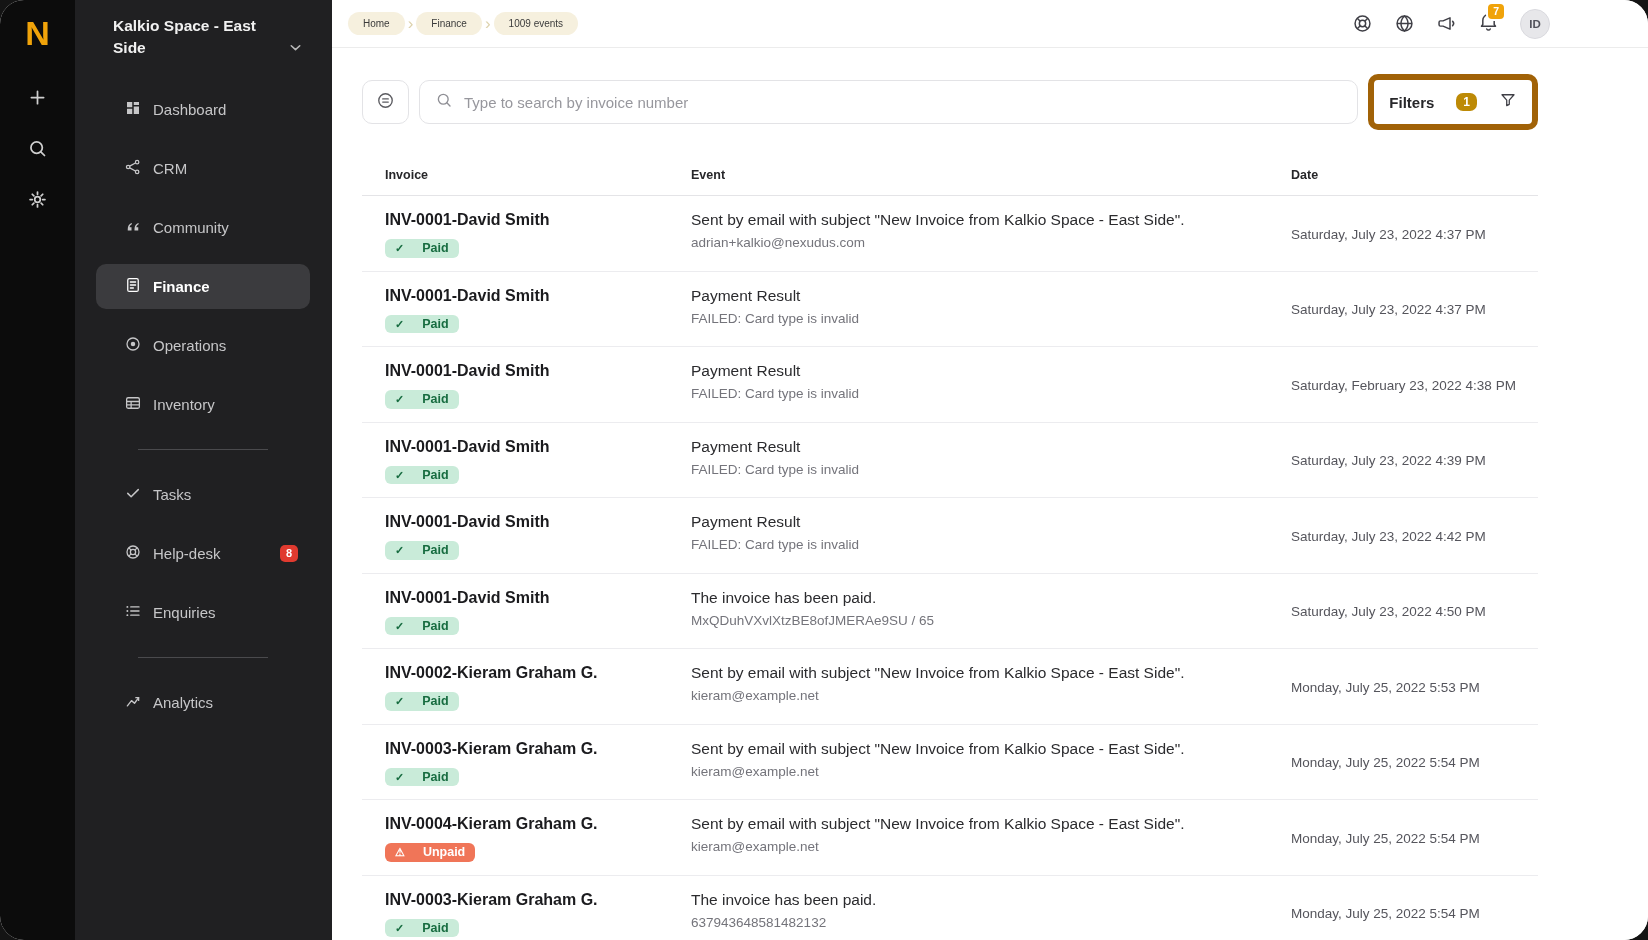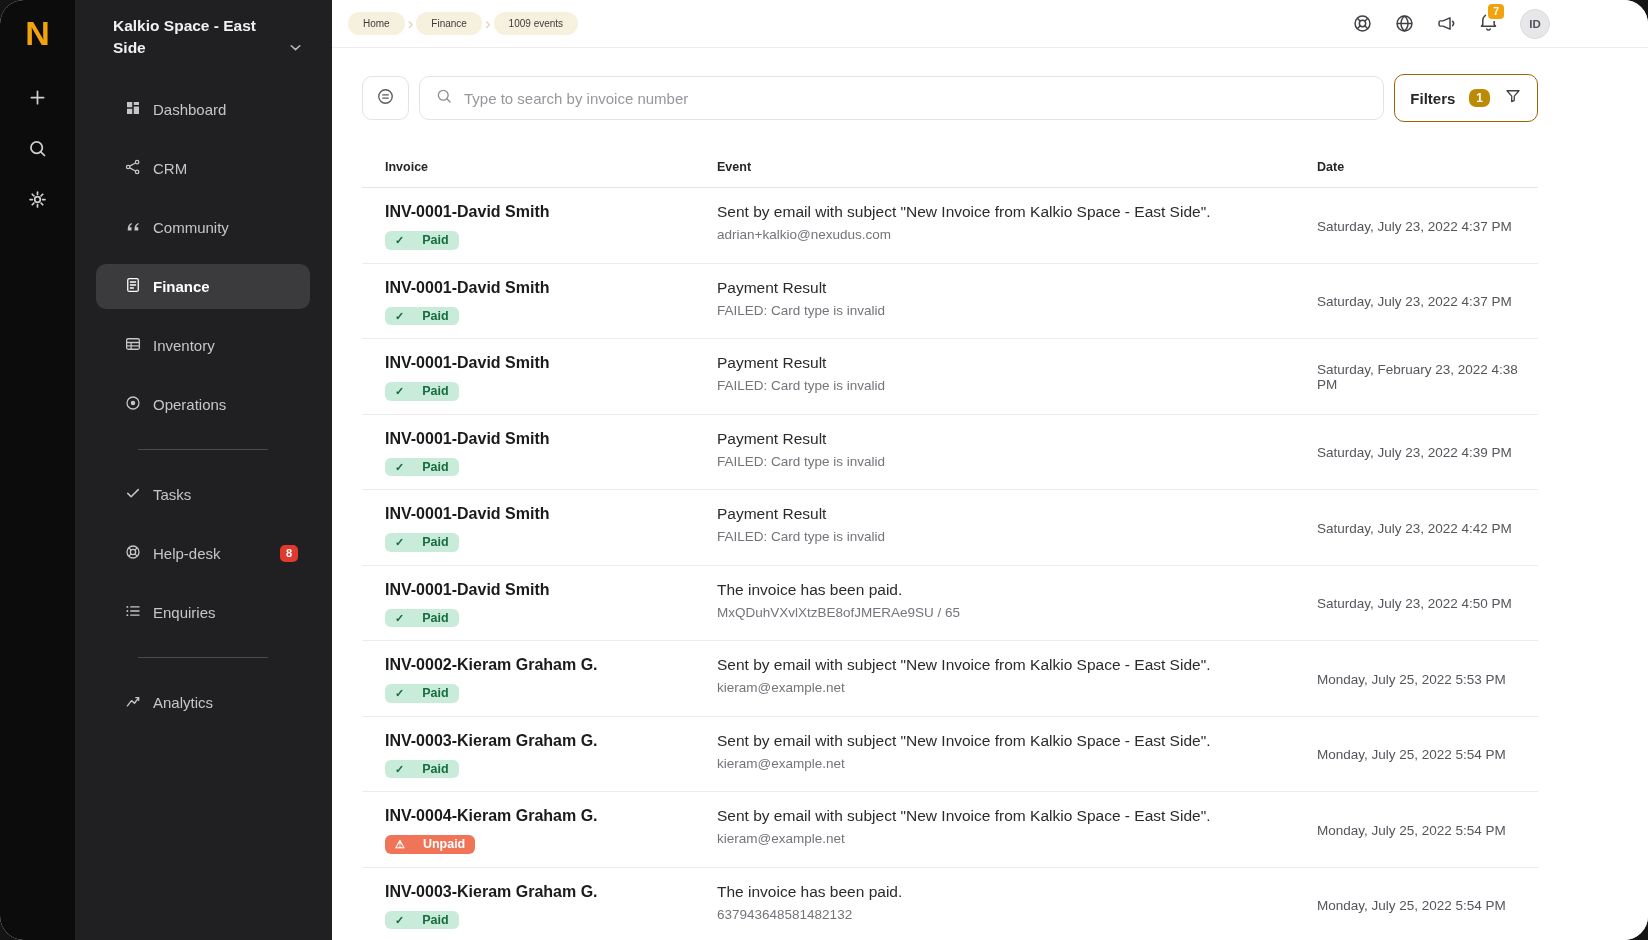--- a/index.html
+++ b/index.html
@@ -41,30 +41,30 @@
   .page{flex:1;padding:26px 110px 0 30px;display:flex;flex-direction:column;min-height:0}
 
   
   .toolbar{display:flex;align-items:center;gap:10px;flex-shrink:0}
   .icon-btn{width:47px;height:44px;border:1px solid #e3e3e6;border-radius:10px;background:#fff;display:flex;align-items:center;justify-content:center;color:#5b5b60;cursor:pointer;flex-shrink:0}
   .icon-btn svg{width:19px;height:19px}
   .search-box{flex:1;height:44px;border:1px solid #e3e3e6;border-radius:10px;background:#fff;display:flex;align-items:center;gap:11px;padding:0 15px;color:#8f8f95}
   .search-box svg{width:18px;height:18px;flex-shrink:0}
   .search-box input{border:0;outline:0;flex:1;font-size:15px;color:#0f172a;font-family:"Liberation Sans",sans-serif;background:transparent}
   .search-box input::placeholder{color:#97979d}
-  .filters-btn{height:48px;border:1px solid #a16207;border-radius:10px;background:#fff;display:flex;align-items:center;gap:14px;padding:0 15px;cursor:pointer;flex-shrink:0}
+  .filters-btn{height:56px;border:6px solid #a16207;border-radius:10px;background:#fff;display:flex;align-items:center;gap:22px;padding:0 15px;cursor:pointer;flex-shrink:0}
   .filters-label{font-size:15px;font-weight:700;color:#27272a}
   .filters-count{background:#bd8a06;color:#fff;border-radius:7px;font-size:12px;font-weight:700;padding:3px 7px;line-height:1}
   .filters-btn svg{width:18px;height:18px;color:#3f3f46}
 
   
   .table{margin-top:28px;overflow:hidden}
   .thead{display:flex;padding:10px 0 13px 23px;border-bottom:1px solid #e4e4e7}
   .th{font-size:12.5px;font-weight:700;color:#27272a}
-  .col-inv{width:332px;flex-shrink:0}
+  .col-inv{width:306px;flex-shrink:0}
   .col-event{width:600px;flex-shrink:0}
   .col-date{flex:1}
   .trow{display:flex;align-items:flex-start;padding:15px 0 13px 23px;border-bottom:1px solid #ececef;cursor:pointer}
   .inv-name{font-size:16px;font-weight:700;color:#1b1b1e;margin-bottom:9px}
   .badge{display:inline-flex;align-items:center;gap:18px;font-size:12.5px;font-weight:700;border-radius:6px;padding:3px 10px;line-height:1}
   .badge[data-status="paid"]{background:#c9ebd9;color:#176c40}
   .badge[data-status="unpaid"]{background:#f07558;color:#fff}
   .badge .badge-ic::before{font-size:11px;line-height:1}
   .badge[data-status="paid"] .badge-ic::before{content:"✓"}
   .badge[data-status="unpaid"] .badge-ic::before{content:"⚠"}
@@ -130,31 +130,31 @@
       </div>
       <div class="nav-item active">
         <span><svg viewBox="0 0 24 24" fill="none" stroke="currentColor" stroke-width="1.7" stroke-linecap="round">
               <rect x="5" y="3.5" width="14" height="17" rx="2"></rect>
               <path d="M8.5 8h7M8.5 12h7M8.5 16h4"></path>
             </svg></span>
         <span>Finance</span>
       </div>
       <div class="nav-item">
         <span><svg viewBox="0 0 24 24" fill="none" stroke="currentColor" stroke-width="1.7">
+              <circle cx="12" cy="12" r="8"></circle>
+              <circle cx="12" cy="12" r="3" fill="currentColor" stroke="none"></circle>
+            </svg></span>
+        <span>Operations</span>
+      </div>
+      <div class="nav-item">
+        <span><svg viewBox="0 0 24 24" fill="none" stroke="currentColor" stroke-width="1.7">
               <rect x="3.5" y="5" width="17" height="14" rx="2"></rect>
               <path d="M3.5 10h17M3.5 14.5h17M9.5 10v9"></path>
             </svg></span>
         <span>Inventory</span>
-      </div>
-      <div class="nav-item">
-        <span><svg viewBox="0 0 24 24" fill="none" stroke="currentColor" stroke-width="1.7">
-              <circle cx="12" cy="12" r="8"></circle>
-              <circle cx="12" cy="12" r="3" fill="currentColor" stroke="none"></circle>
-            </svg></span>
-        <span>Operations</span>
       </div>
 
       <div class="nav-divider"></div>
 
       <div class="nav-item">
         <span><svg viewBox="0 0 24 24" fill="none" stroke="currentColor" stroke-width="2" stroke-linecap="round" stroke-linejoin="round">
               <path d="M5 12.5l4.5 4.5L19 7.5"></path>
             </svg></span>
         <span>Tasks</span>
       </div>

